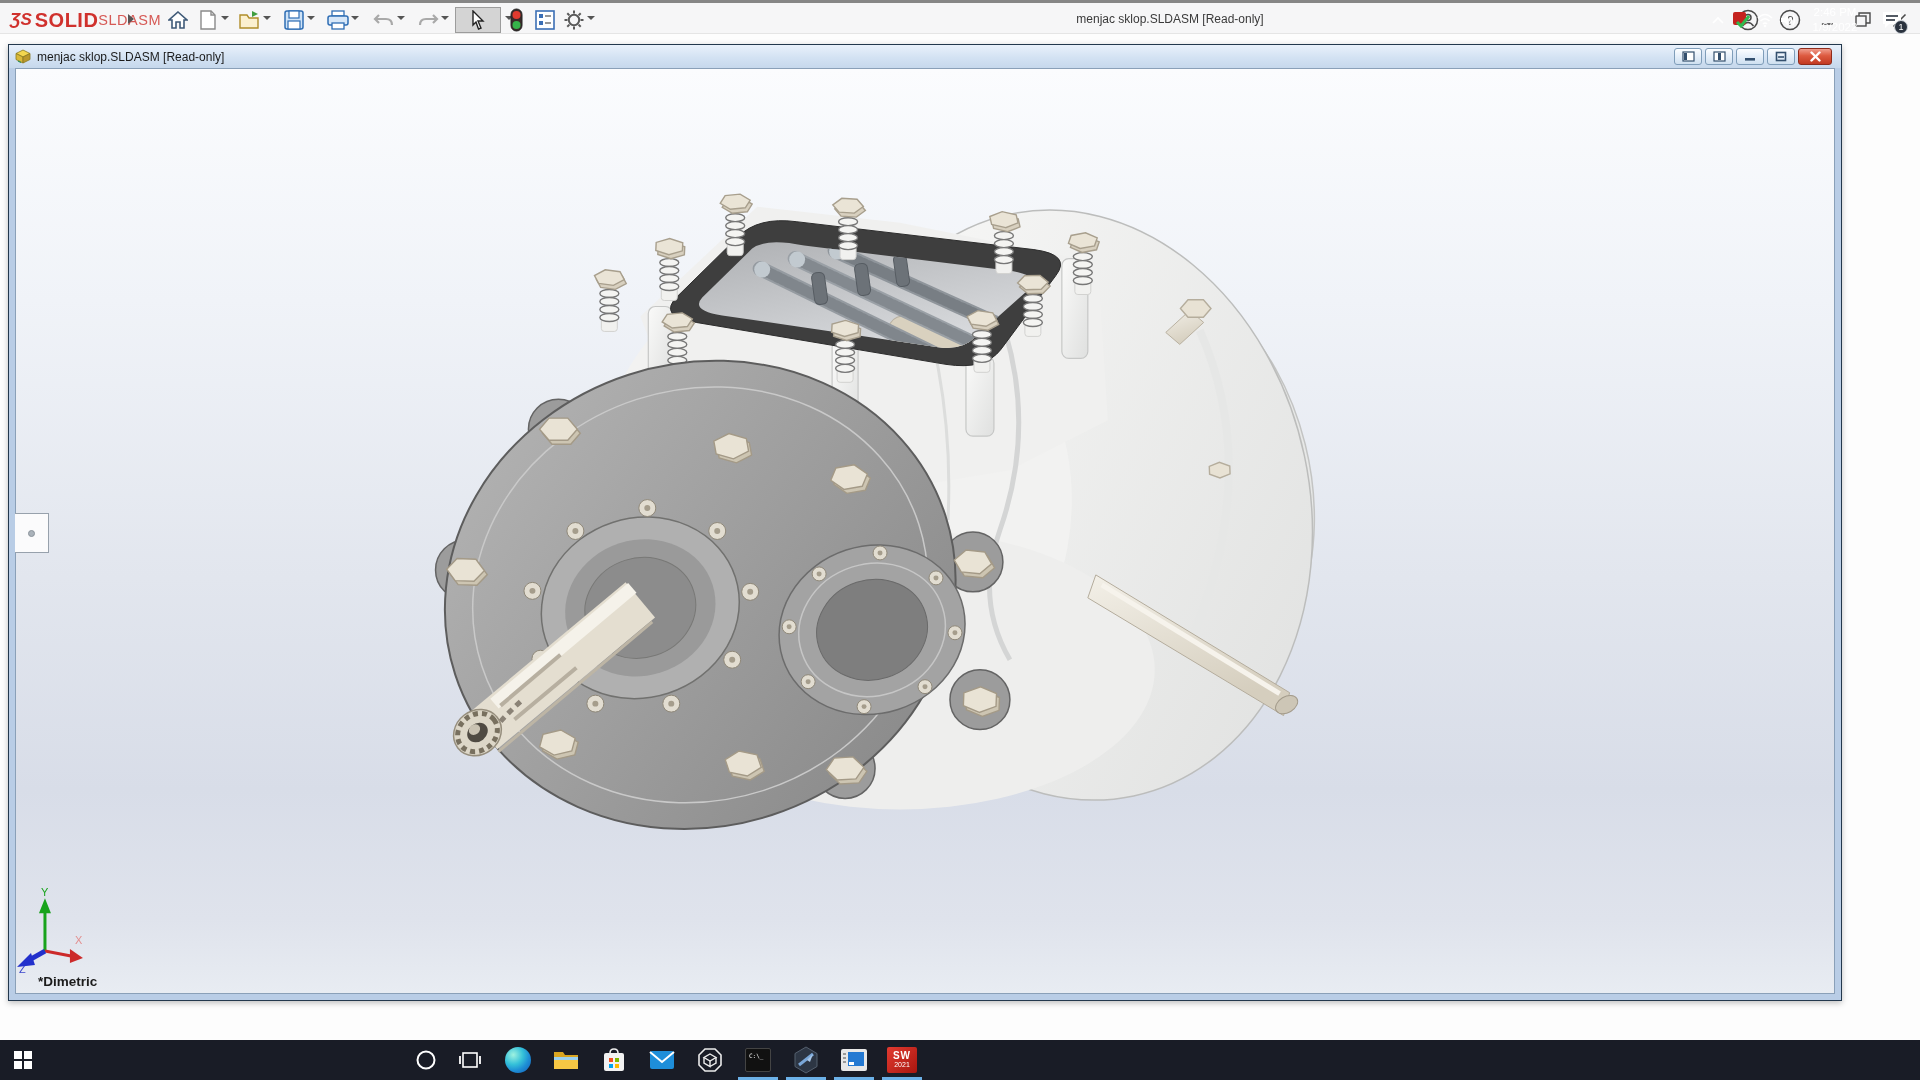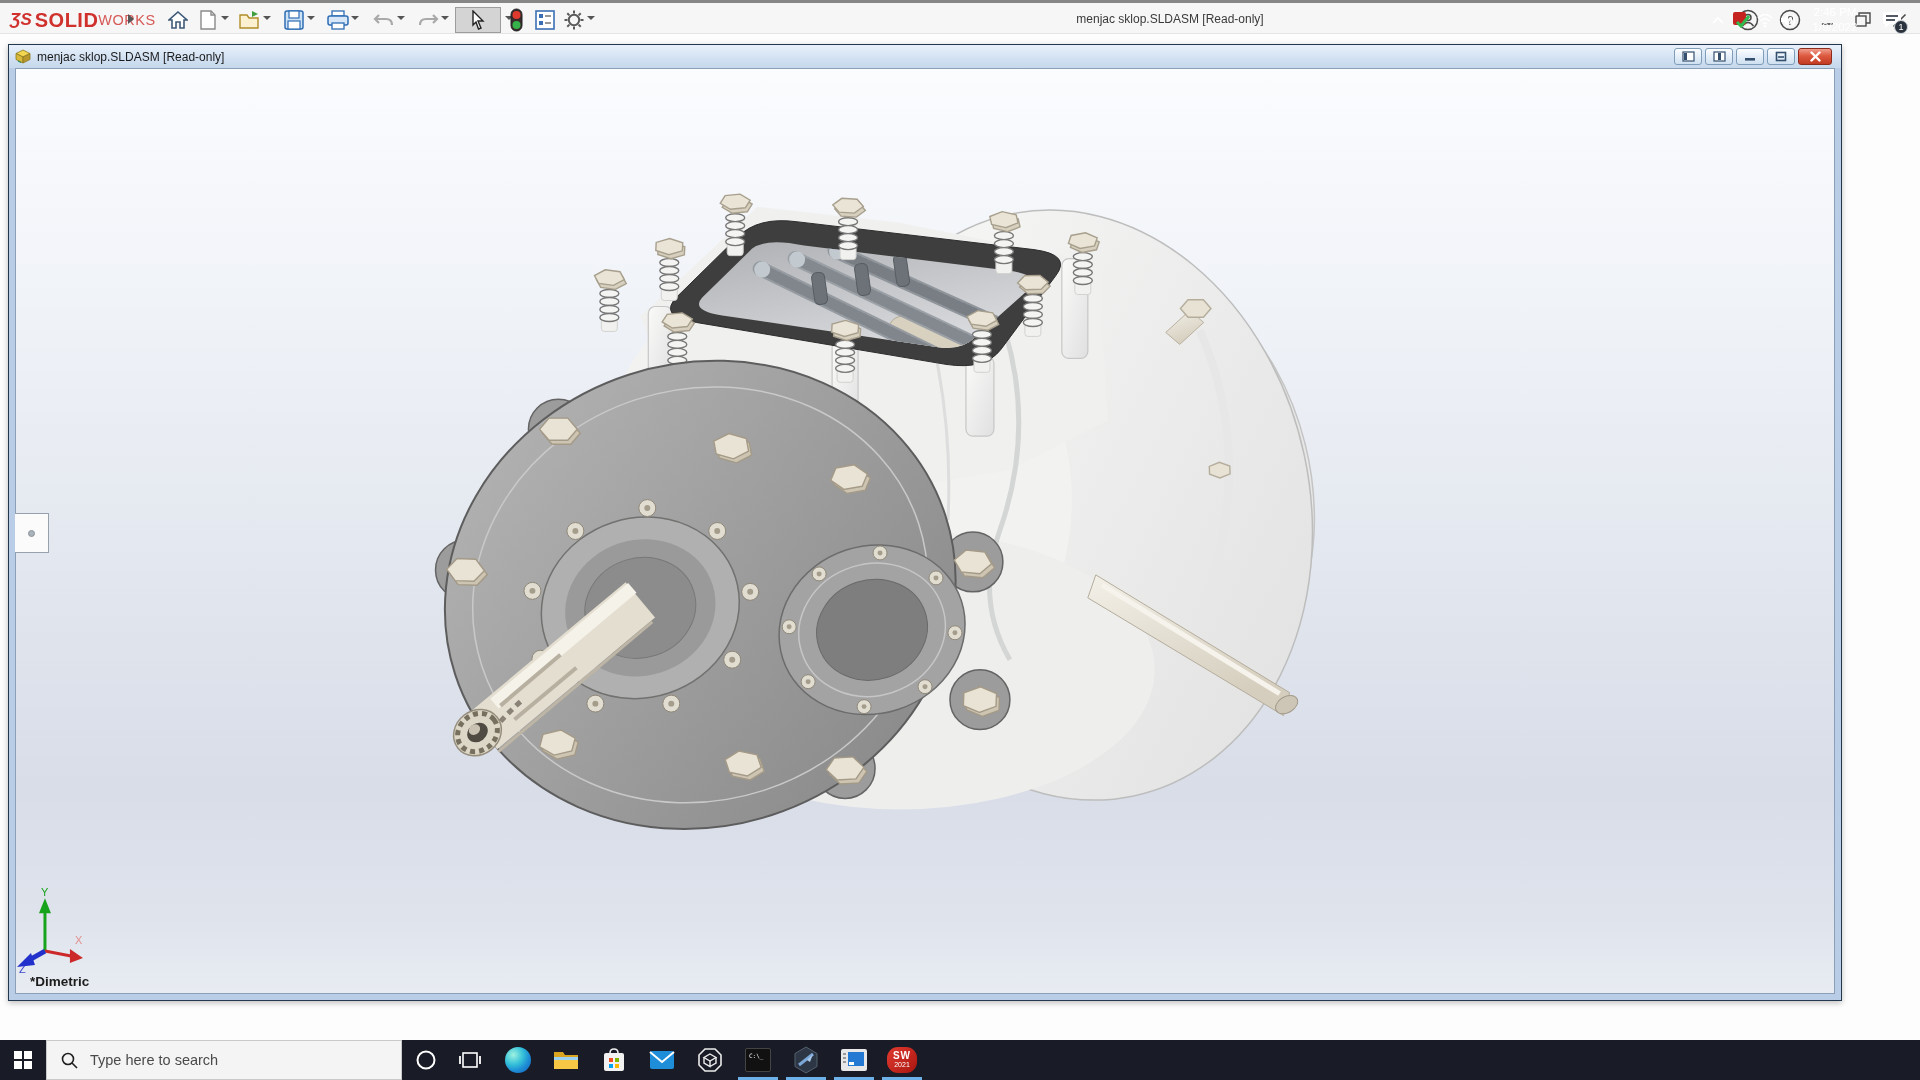--- a/index.html
+++ b/index.html
@@ -34,21 +34,21 @@
   #doc-buttons { position:absolute; right:9px; top:3px; display:flex; gap:3px; }
   .wbtn { width:28px; height:17px; border:1px solid #7f9db9; border-radius:3px;
     background:linear-gradient(180deg,#fdfeff,#e7f0fa 45%,#cfe0f0);
     display:flex; align-items:center; justify-content:center; }
   .wbtn.close { width:34px; border-color:#8e2c1c;
     background:linear-gradient(180deg,#f09d8d,#dd5a40 45%,#c23a22); }
   #viewport { position:absolute; left:6px; top:23px; width:1820px; height:926px;
     border:1px solid #8aa0b8;
     background:linear-gradient(180deg,#fbfcfe 0%,#f0f3f8 25%,#e2e6ee 55%,#d8dde8 78%,#dfe3ec 92%,#e8ecf2 100%); }
   #viewport svg.model { position:absolute; left:0; top:0; width:100%; height:100%; }
-  #view-label { position:absolute; left:14px; bottom:4px; font-size:13.5px; font-weight:bold; color:#1c1c1c; }
+  #view-label { position:absolute; left:22px; bottom:4px; font-size:13.5px; font-weight:bold; color:#1c1c1c; }
   #collapse-tab { position:absolute; left:-1px; top:444px; width:34px; height:40px;
     background:#fbfbfc; border:1px solid #97a1ac; border-left:none; }
   #collapse-tab .dot { position:absolute; left:13px; top:16px; width:7px; height:7px;
     border-radius:50%; background:#aab2ba; border:1px solid #8b939b; }
 
   
   #taskbar { position:absolute; left:0; bottom:0; width:1920px; height:40px; background:#191c26; }
   #start-btn { position:absolute; left:0; top:0; width:46px; height:40px;
     display:flex; align-items:center; justify-content:center; }
   #search-box { position:absolute; left:46px; top:0; width:356px; height:40px; background:#f4f4f4;
@@ -66,33 +66,33 @@
   #clock { position:absolute; left:1802px; top:5px; width:66px; text-align:center;
     color:#ffffff; font-size:11.5px; line-height:15px; }
   #notif { position:absolute; left:1872px; top:0; width:40px; height:40px;
     display:flex; align-items:center; justify-content:center; }
   #notif .badge { position:absolute; left:22px; top:20px; width:14px; height:14px; border-radius:50%;
     background:#2a323e; border:1px solid #cfd4da; color:#fff; font-size:9px;
     display:flex; align-items:center; justify-content:center; }
 
   .cmdtxt { font-family:"DejaVu Sans Mono", monospace; font-size:6px; color:#eee; position:absolute; left:3px; top:3px; }
   .swtile { position:relative; width:30px; height:26px; background:linear-gradient(135deg,#e23a30,#a8160f);
-    border-radius:11px; display:flex; flex-direction:column; align-items:center; justify-content:center; }
+    border-radius:2px; display:flex; flex-direction:column; align-items:center; justify-content:center; }
   .swtile .sw { color:#fff; font-weight:bold; font-size:10px; line-height:10px; letter-spacing:1px; }
   .swtile .yr { color:#fff; font-size:7px; line-height:8px; }
 </style>
 </head>
 <body>
 
 <div id="top-strip"></div>
 <div id="app-bar">
   <div id="brand">
     <span class="glyph">ƷS</span>
     <span class="solid">SOLID</span>
-      <span class="works">WORKS</span>
+      <span class="works">SLDASM</span>
   </div>
   <div id="brand-arrow"></div>
 
   <div class="tbtn" style="left:165px">
     <svg width="20" height="18" viewBox="0 0 20 18">
       <path d="M10 1 L19 9 L16 9 L16 17 L12 17 L12 11 L8 11 L8 17 L4 17 L4 9 L1 9 Z" fill="#ffffff" stroke="#3f5a78" stroke-width="1.6"></path>
     </svg>
   </div>
   <div class="tbtn" style="left:195px">
     <svg width="16" height="20" viewBox="0 0 16 20">
@@ -605,27 +605,20 @@
 
 <div id="taskbar">
   <div id="start-btn">
     <svg width="18" height="18" viewBox="0 0 18 18">
       <rect x="0" y="0" width="8" height="8" fill="#fff"></rect>
         <rect x="10" y="0" width="8" height="8" fill="#fff"></rect>
       <rect x="0" y="10" width="8" height="8" fill="#fff"></rect>
         <rect x="10" y="10" width="8" height="8" fill="#fff"></rect>
     </svg>
   </div>
-  <div id="search-box">
-    <svg id="search-icon" width="17" height="17" viewBox="0 0 17 17">
-      <circle cx="7" cy="7" r="5.5" fill="none" stroke="#1f1f1f" stroke-width="1.6"></circle>
-      <line x1="11" y1="11" x2="16" y2="16" stroke="#1f1f1f" stroke-width="1.6"></line>
-    </svg>
-    <input type="text" placeholder="Type here to search" style="">
-  </div>
   <div class="tb-app" style="left:404px">
     <svg width="22" height="22" viewBox="0 0 22 22">
       <circle cx="11" cy="11" r="8.5" fill="none" stroke="#ffffff" stroke-width="2"></circle>
     </svg>
   </div>
   <div class="tb-app" style="left:448px">
     <svg width="22" height="20" viewBox="0 0 22 20">
       <rect x="4" y="3" width="14" height="14" fill="none" stroke="#fff" stroke-width="1.6"></rect>
       <line x1="1" y1="6" x2="1" y2="14" stroke="#fff" stroke-width="1.8"></line>
       <line x1="21" y1="6" x2="21" y2="14" stroke="#fff" stroke-width="1.8"></line>

